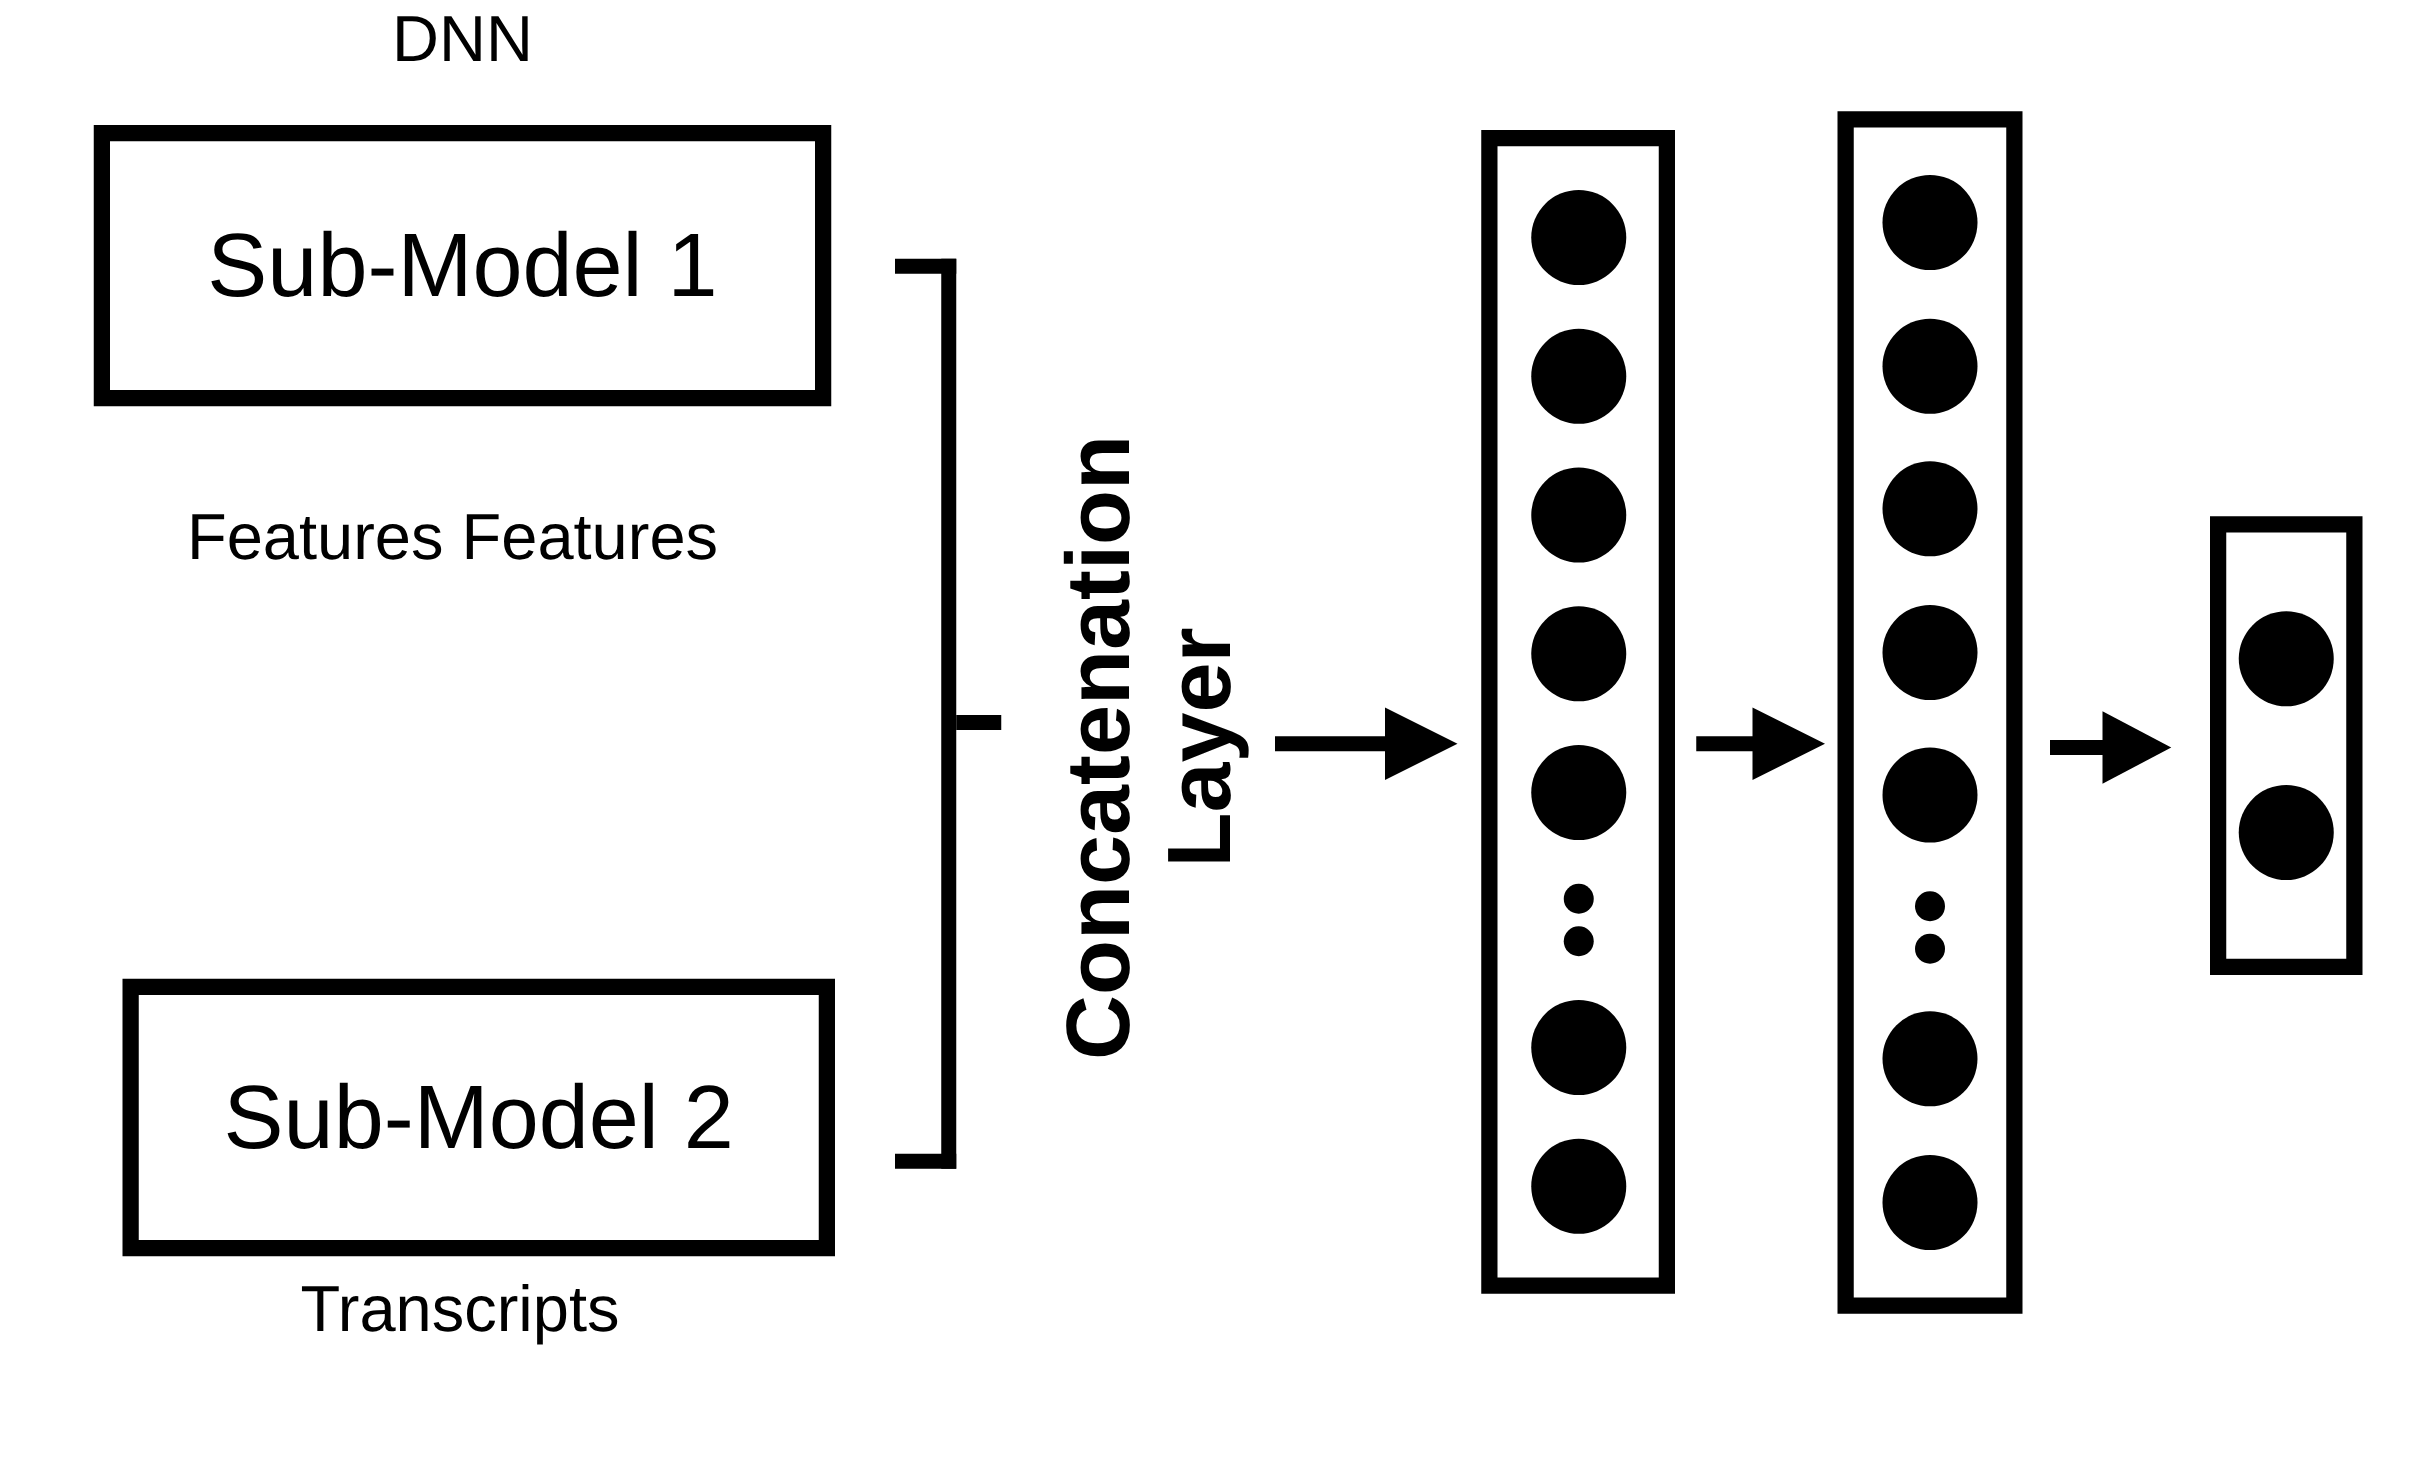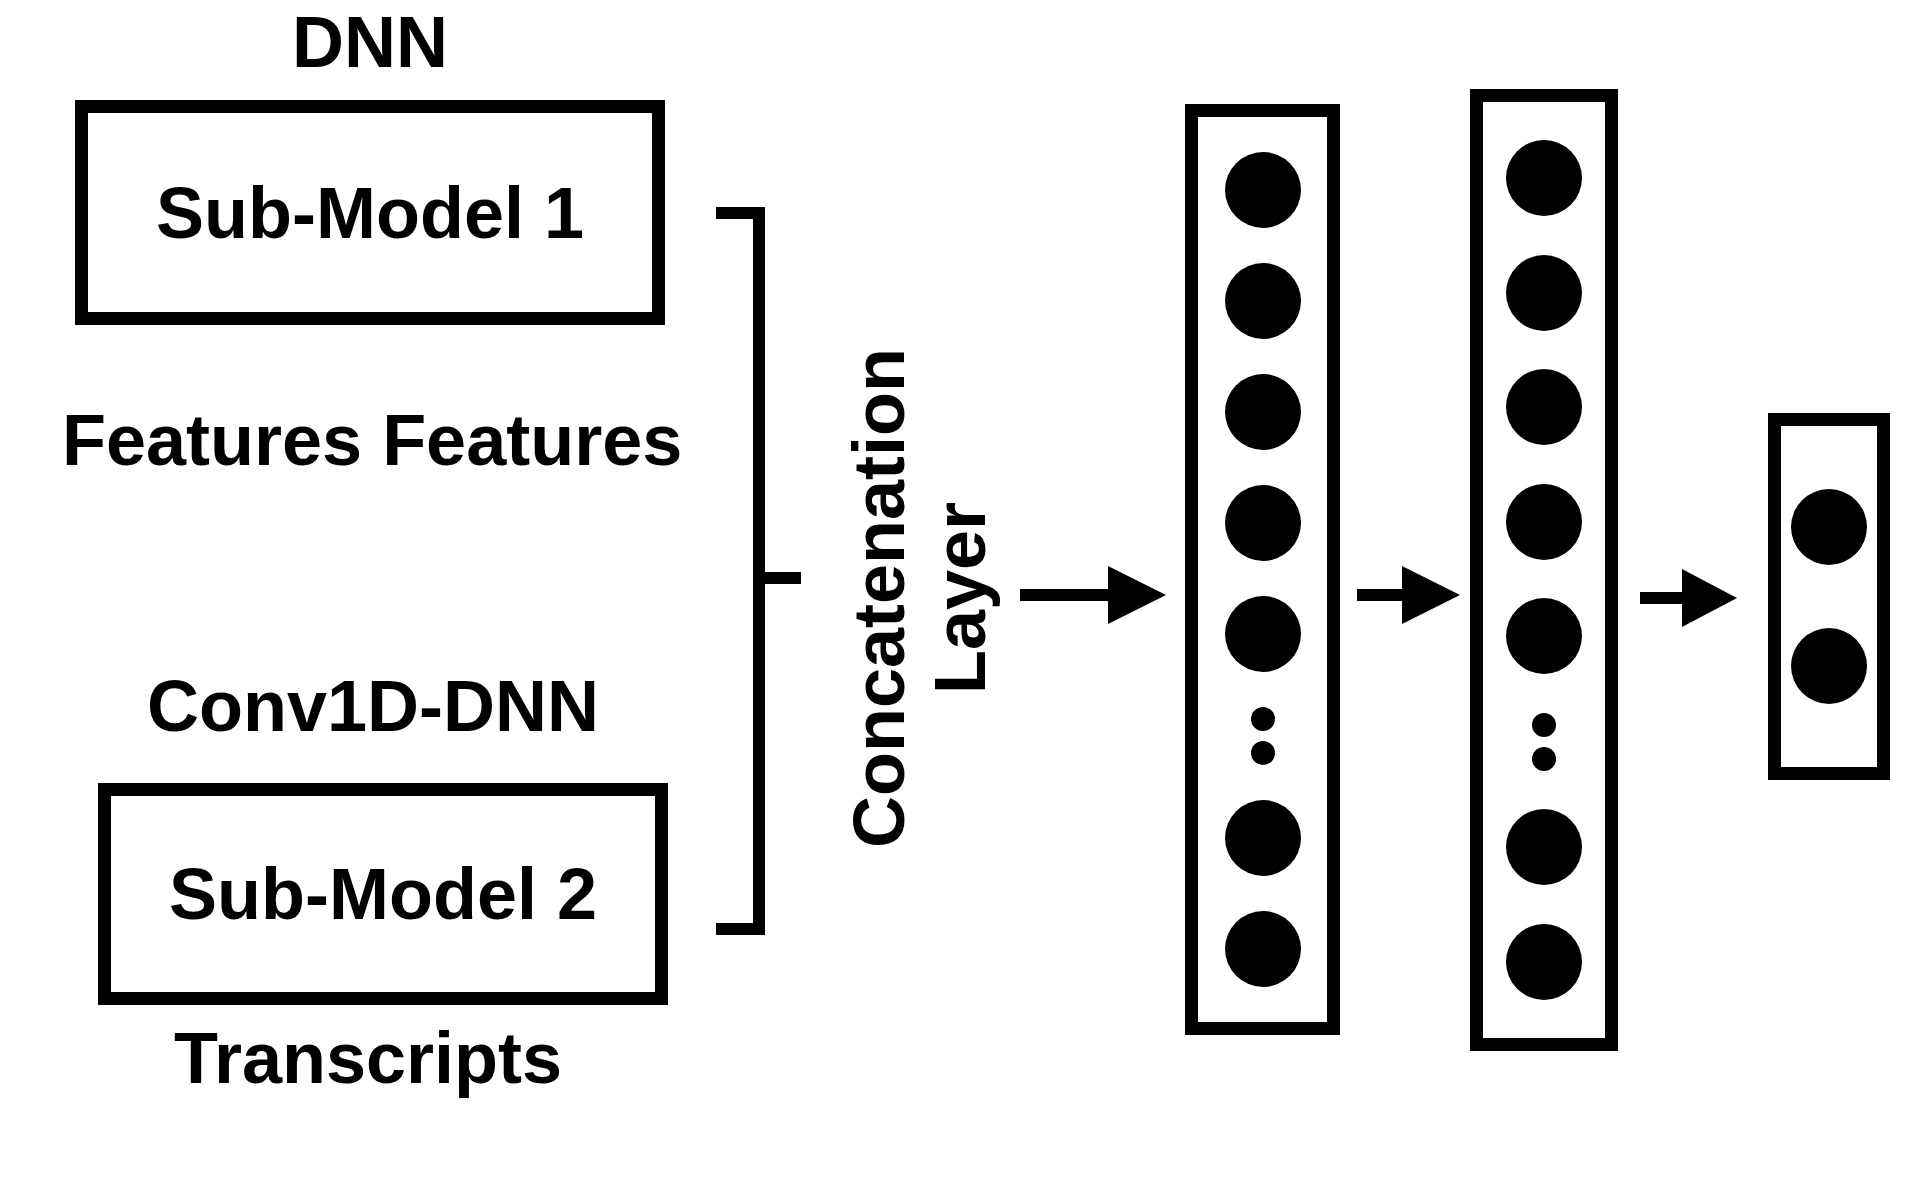--- a/index.html
+++ b/index.html
@@ -7,38 +7,38 @@
     position: relative;
     width: 1932px;
     height: 1184px;
     background: #ffffff;
     overflow: hidden;
     font-family: "Liberation Sans", sans-serif;
     color: #000000;
   }
   .label {
     position: absolute;
-    font-weight: 700;
-    font-size: 72px;
+    font-weight: 400;
+    font-size: 52px;
     line-height: 1;
     text-align: center;
     white-space: nowrap;
     color: #000;
   }
   .model-box {
     position: absolute;
     border: 13px solid #000;
     background: #fff;
     box-sizing: border-box;
     display: flex;
     align-items: center;
     justify-content: center;
   }
   .model-box span {
-    font-weight: 700;
+    font-weight: 400;
     font-size: 72px;
     line-height: 1;
     white-space: nowrap;
   }
   .box1 { left: 75px;  top: 100px; width: 590px; height: 225px; }
   .box2 { left: 98px;  top: 783px; width: 570px; height: 222px; }
 
   .dnn-title        { left: 170px; top: 6px;    width: 400px; }
   .spectral-label   { left: 62px;  top: 404px;  width: 600px; }
   .conv-title       { left: 73px;  top: 670px;  width: 600px; }
@@ -131,21 +131,20 @@
 <div class="page">
 
   <div class="label dnn-title">DNN</div>
 
   <div class="model-box box1">
     <span>Sub-Model 1</span>
   </div>
 
   <div class="label spectral-label">Features Features</div>
 
-  <div class="label conv-title">Conv1D-DNN</div>
 
   <div class="model-box box2">
     <span>Sub-Model 2</span>
   </div>
 
   <div class="label transcripts-label">Transcripts</div>
 
   <div class="bar bracket-vertical"></div>
   <div class="bar bracket-arm-top"></div>
   <div class="bar bracket-arm-bot"></div>

